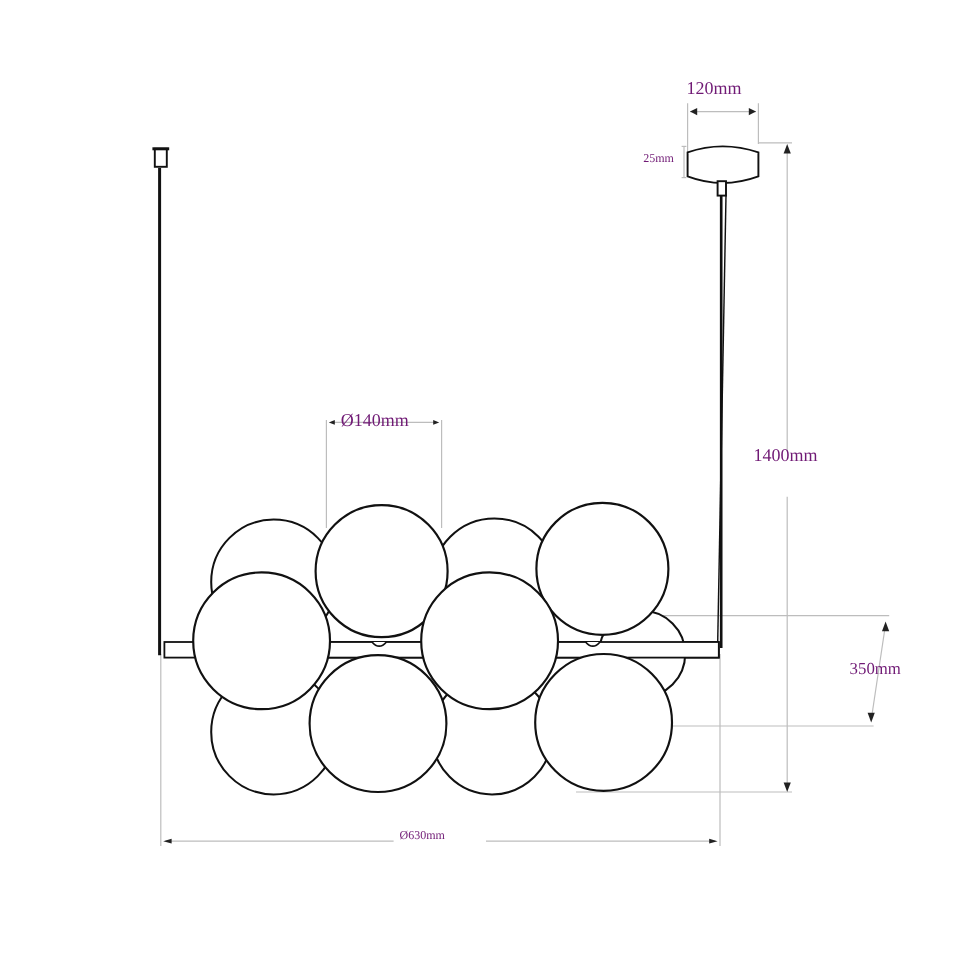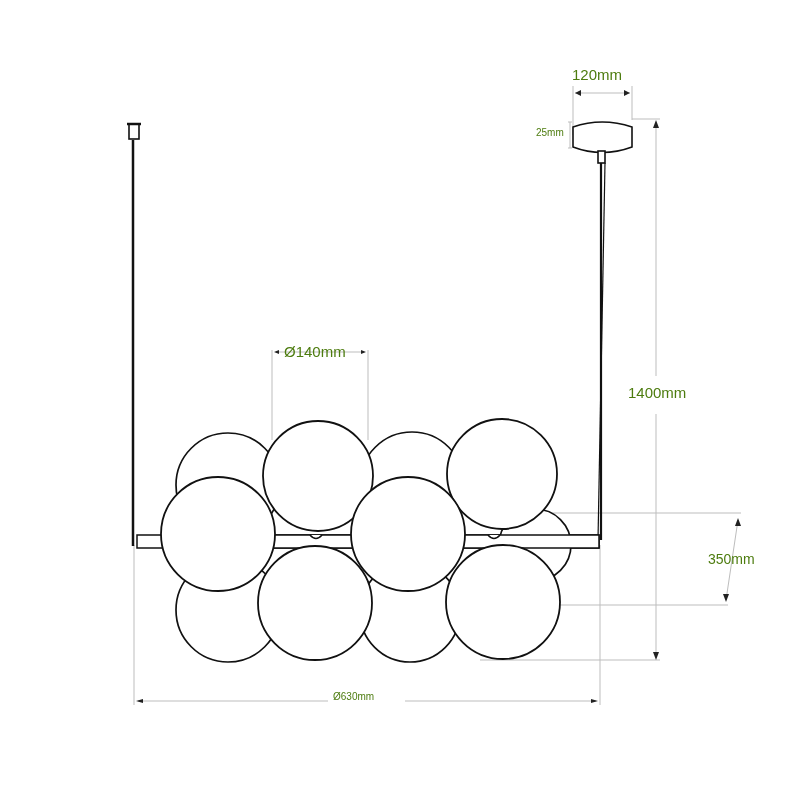--- a/index.html
+++ b/index.html
@@ -1,22 +1,22 @@
 <!DOCTYPE html>
 <html><head>
 <meta charset="utf-8">
 <style>
   html, body { margin:0; padding:0; background:#ffffff; }
   body { width:800px; height:800px; position:relative; overflow:hidden; font-family:"DejaVu Sans", sans-serif; }
   #drawing { position:absolute; left:0; top:0; width:800px; height:800px; }
-  .dim-label { position:absolute; font-family:Liberation Sans, sans-serif; color:#4d7c0f; white-space:nowrap; }
+  .dim-label { position:absolute; font-family:Liberation Serif, serif; color:#701a75; white-space:nowrap; }
   .lbl-120 { left:572px; top:66px; font-size:15px; }
   .lbl-25 { left:536px; top:127px; font-size:10px;text-align:right; }
   .lbl-140 { left:284px; top:343px; font-size:15px; }
-  .lbl-1400 { left:628px; top:384px; font-size:15px; }
+  .lbl-1400 { left:628px; top:372px; font-size:15px; }
   .lbl-350 { left:708px; top:551px; font-size:14px; }
   .lbl-630 { left:330px; top:691px; font-size:10px; background:#fff; padding:0 3px; }
 </style>
 </head>
 <body>
 
 <svg id="drawing" viewBox="0 0 800 800" xmlns="http://www.w3.org/2000/svg">
 
   <g stroke="#bdbdbd" stroke-width="1" fill="none">
 

